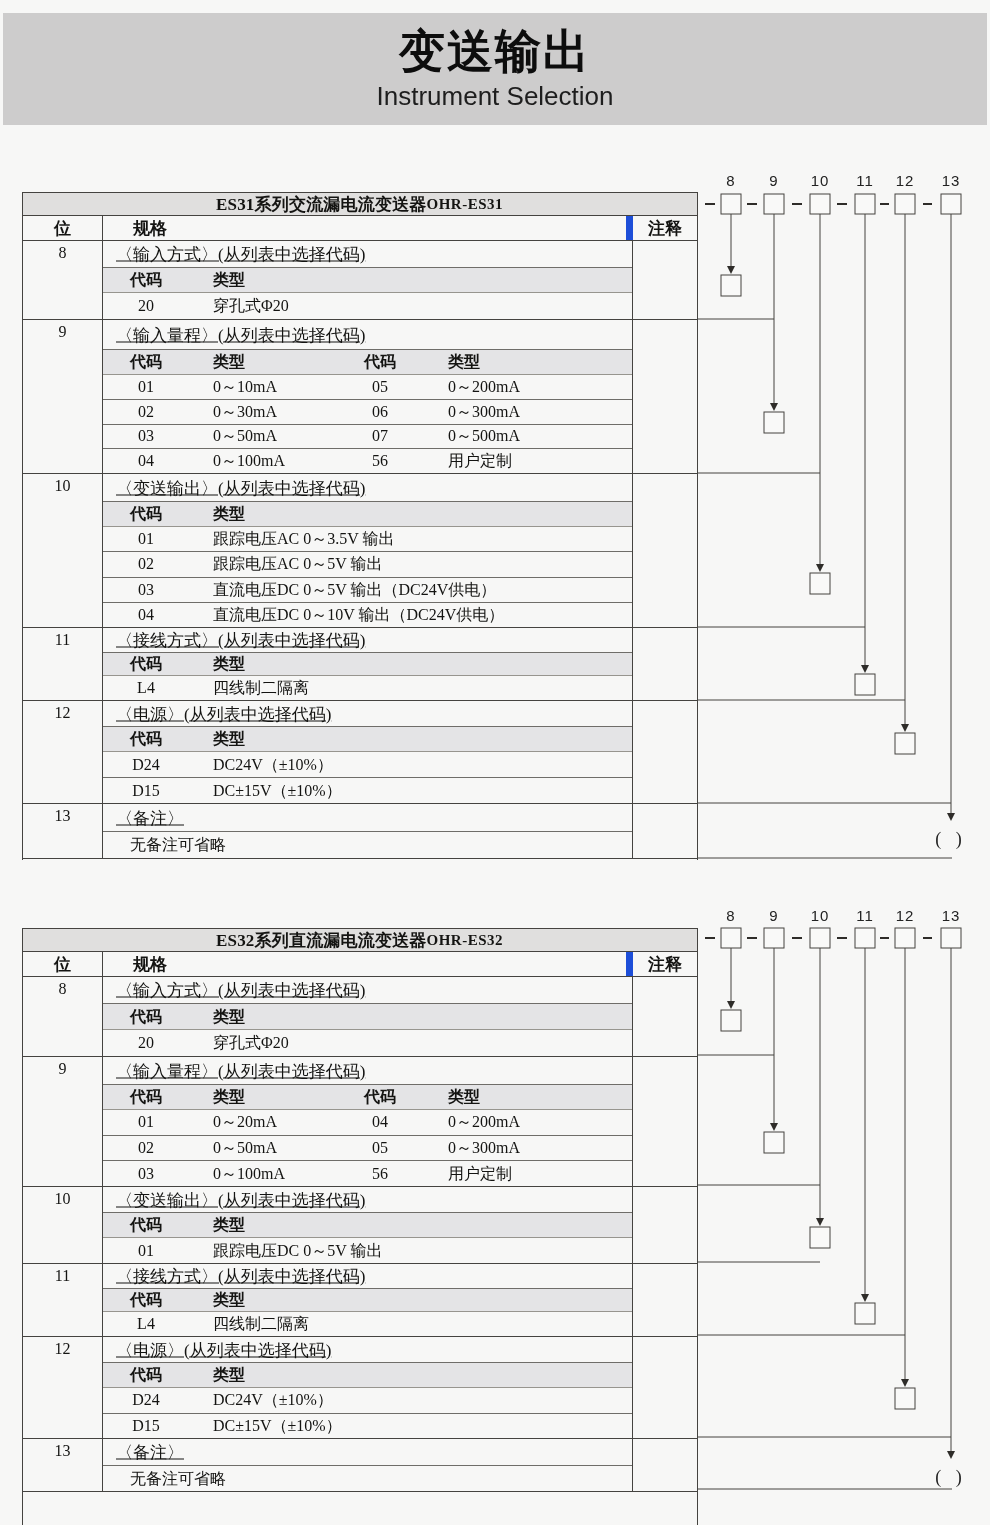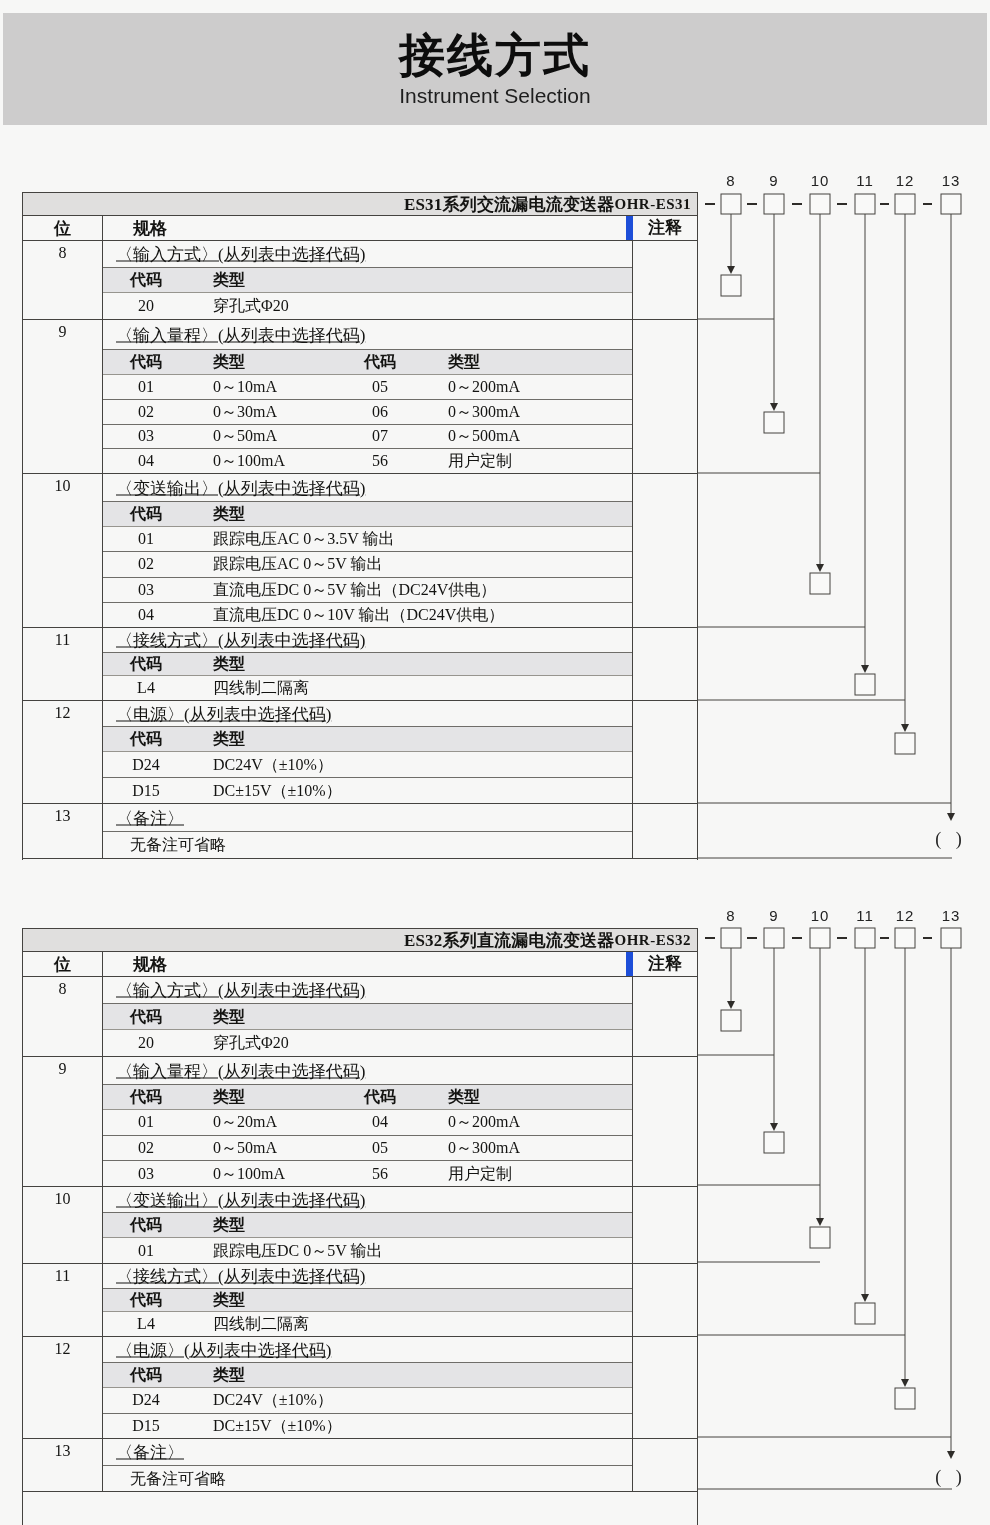--- a/index.html
+++ b/index.html
@@ -17,43 +17,43 @@
     position: absolute; left: 3px; top: 13px; width: 984px; height: 112px;
     background: #cdcccc;
     display: flex; flex-direction: column; align-items: center; justify-content: center;
   }
   .banner .title {
     font-family: "Liberation Sans", "DejaVu Sans", sans-serif;
     font-size: 46px; font-weight: bold; letter-spacing: 2px; line-height: 1.1; color:#0d0d0d;
   }
   .banner .subtitle {
     font-family: "Liberation Sans", "DejaVu Sans", sans-serif;
-    font-size: 21px; color: #1e1e1e; margin-top: 4px;
+    font-size: 26px; color: #1e1e1e; margin-top: 4px;
   }
   
   .otable {
     position: absolute; left: 22px; width: 676px;
     border: 1px solid #454340; border-bottom: none;
     font-size: 16px;
   }
   .tbar {
     height: 22px; background: #e0dfde;
-    display: flex; justify-content: flex-end; align-items: center;
+    display: flex; justify-content: center; align-items: center;
     padding: 0 6px 0 5px;
   }
   .tbar .ttl { font-size: 17px; font-weight: bold; letter-spacing: 0.2px; }
   .tbar .mdl { font-size: 15px; font-weight: 700; letter-spacing: 0.5px; }
   .thead {
     display: flex; height: 26px;
     border-top: 1px solid #454340; border-bottom: 1px solid #454340;
     font-weight: bold; font-size: 17px;
   }
   .thead .hpos { width: 80px; text-align: center; line-height: 25px; border-right: 1px solid #454340; }
   .thead .hspec { width: 530px; padding-left: 30px; line-height: 25px; border-right: 7px solid #1d4ed8; }
-  .thead .hnote { flex: 1; text-align: center; line-height: 25px; font-family: Liberation Mono, monospace; }
+  .thead .hnote { flex: 1; text-align: center; line-height: 25px; }
   .prow { display: flex; border-bottom: 1px solid #454340; }
   .pcell { width: 80px; border-right: 1px solid #454340; text-align: center; }
   .pcell span { display: block; padding-top: 3px; }
   .scell { width: 530px; border-right: 1px solid #454340; display: flex; flex-direction: column; }
   .ncell { flex: 1; }
   .shead { position: relative; border-bottom: 1px solid #6f6d69; }
   .shead span { position: absolute; left: 13px; top: 50%; transform: translateY(-50%); font-size: 17px; white-space: nowrap; text-decoration: underline; }
   .gbar { position: relative; background: #e4e4e6; border-bottom: 1px solid #97958f; }
   .drow { position: relative; flex: 1; border-bottom: 1px solid #6f6d69; }
   .drow:last-child { border-bottom: none; }
@@ -71,21 +71,21 @@
   .diag rect { fill: #f9f9f8; }
   .diag .dash { stroke: #2e2c29; stroke-width: 2; }
   .diag polygon { fill: #2e2c29; stroke: none; }
   .diag text.num { font-family: "Liberation Sans", "DejaVu Sans", sans-serif; font-size: 15px; fill: #222; text-anchor: middle; letter-spacing: 1px; }
   .diag text.par { font-family: "Liberation Serif", "DejaVu Serif", serif; font-size: 18px; fill: #222; text-anchor: middle; letter-spacing: 5px; }
 </style>
 </head>
 <body>
 
 <div class="banner">
-  <div class="title">接线方式</div>
+  <div class="title">变送输出</div>
   <div class="subtitle">Instrument Selection</div>
 </div>
 
 <div class="otable" style="top:192px; height:668px;">
   <div class="tbar">
     <span class="ttl">ES31系列交流漏电流变送器</span>
     <span class="mdl">OHR-ES31</span>
   </div>
   <div class="thead">
     <span class="hpos">位</span>

